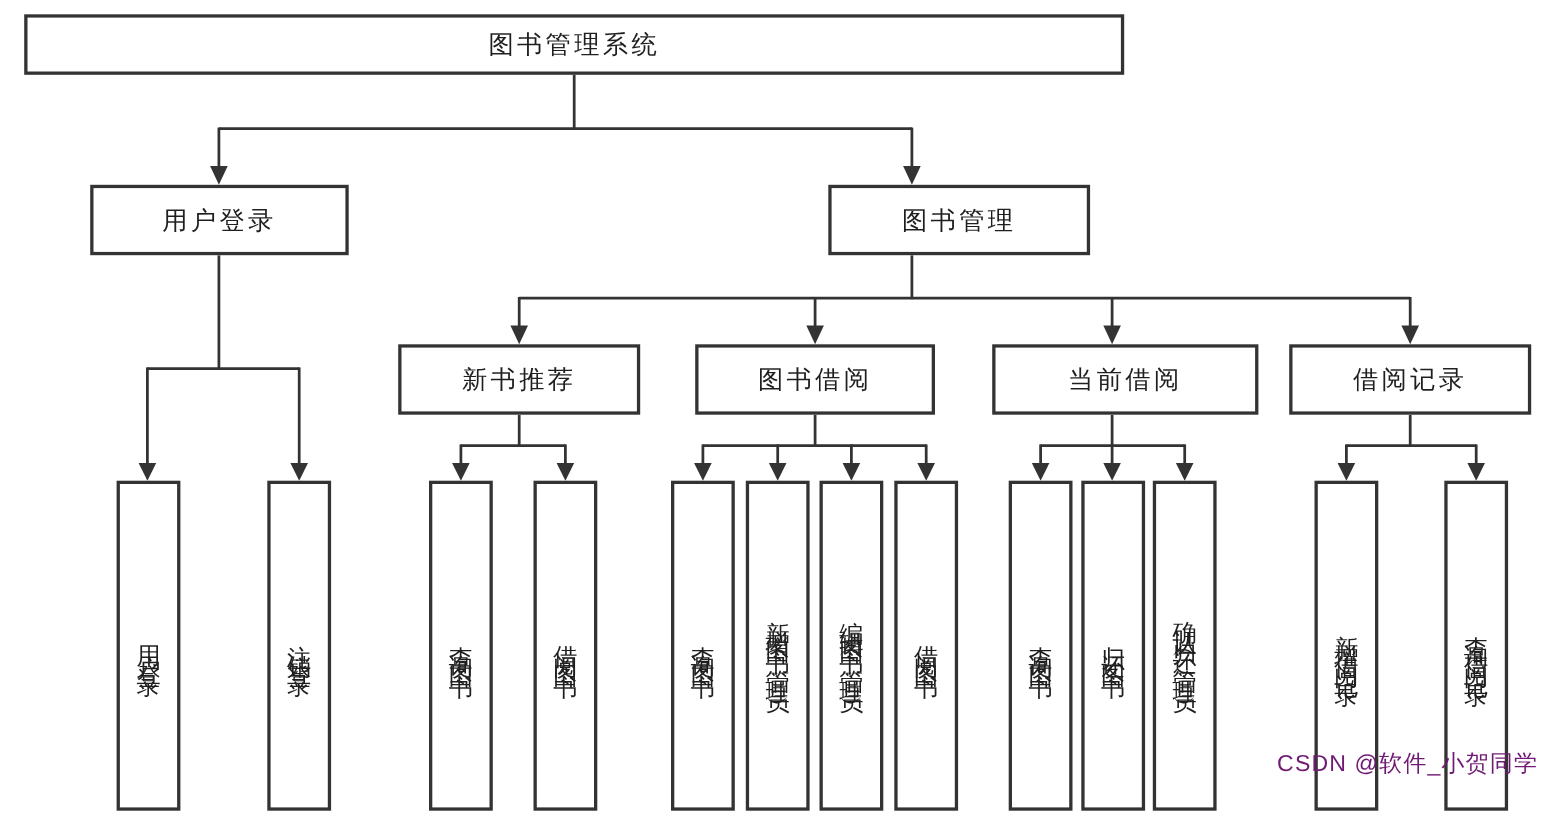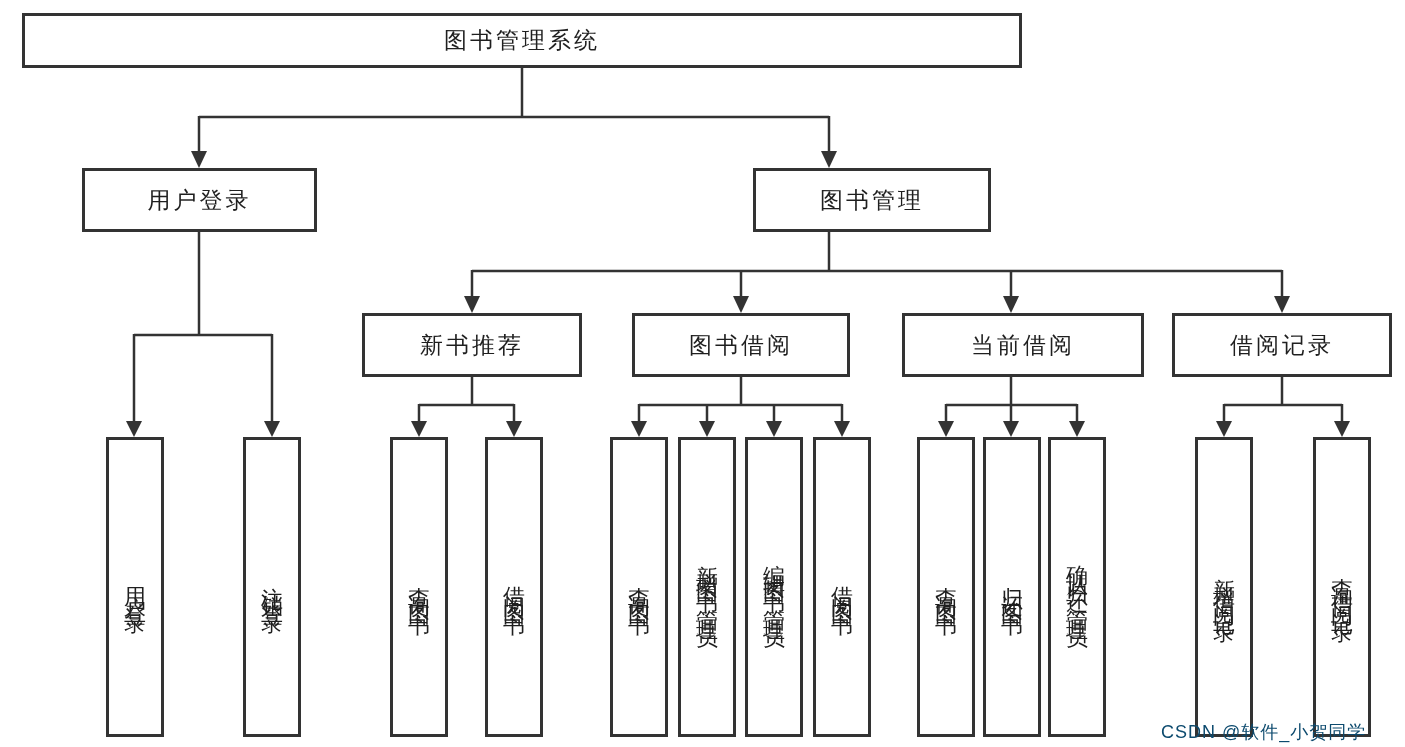--- a/index.html
+++ b/index.html
@@ -42,24 +42,24 @@
     writing-mode: vertical-rl;
     text-orientation: mixed;
     font-size: 22px;
     letter-spacing: 9px;
     line-height: 1;
     white-space: nowrap;
   }
   .watermark {
     position: absolute;
     left: 1161px;
-    top: 720px;
-    font-size: 18px;
+    top: 680px;
+    font-size: 21px;
     letter-spacing: 1px;
-    color: #0c4a6e;
+    color: #701a75;
     white-space: nowrap;
   }
 </style>
 </head>
 <body>
 
 <div class="canvas">
 
   <svg class="wires" width="1405" height="747" viewBox="0 0 1405 747">
     <g stroke="#333333" stroke-width="2.5" fill="none">

